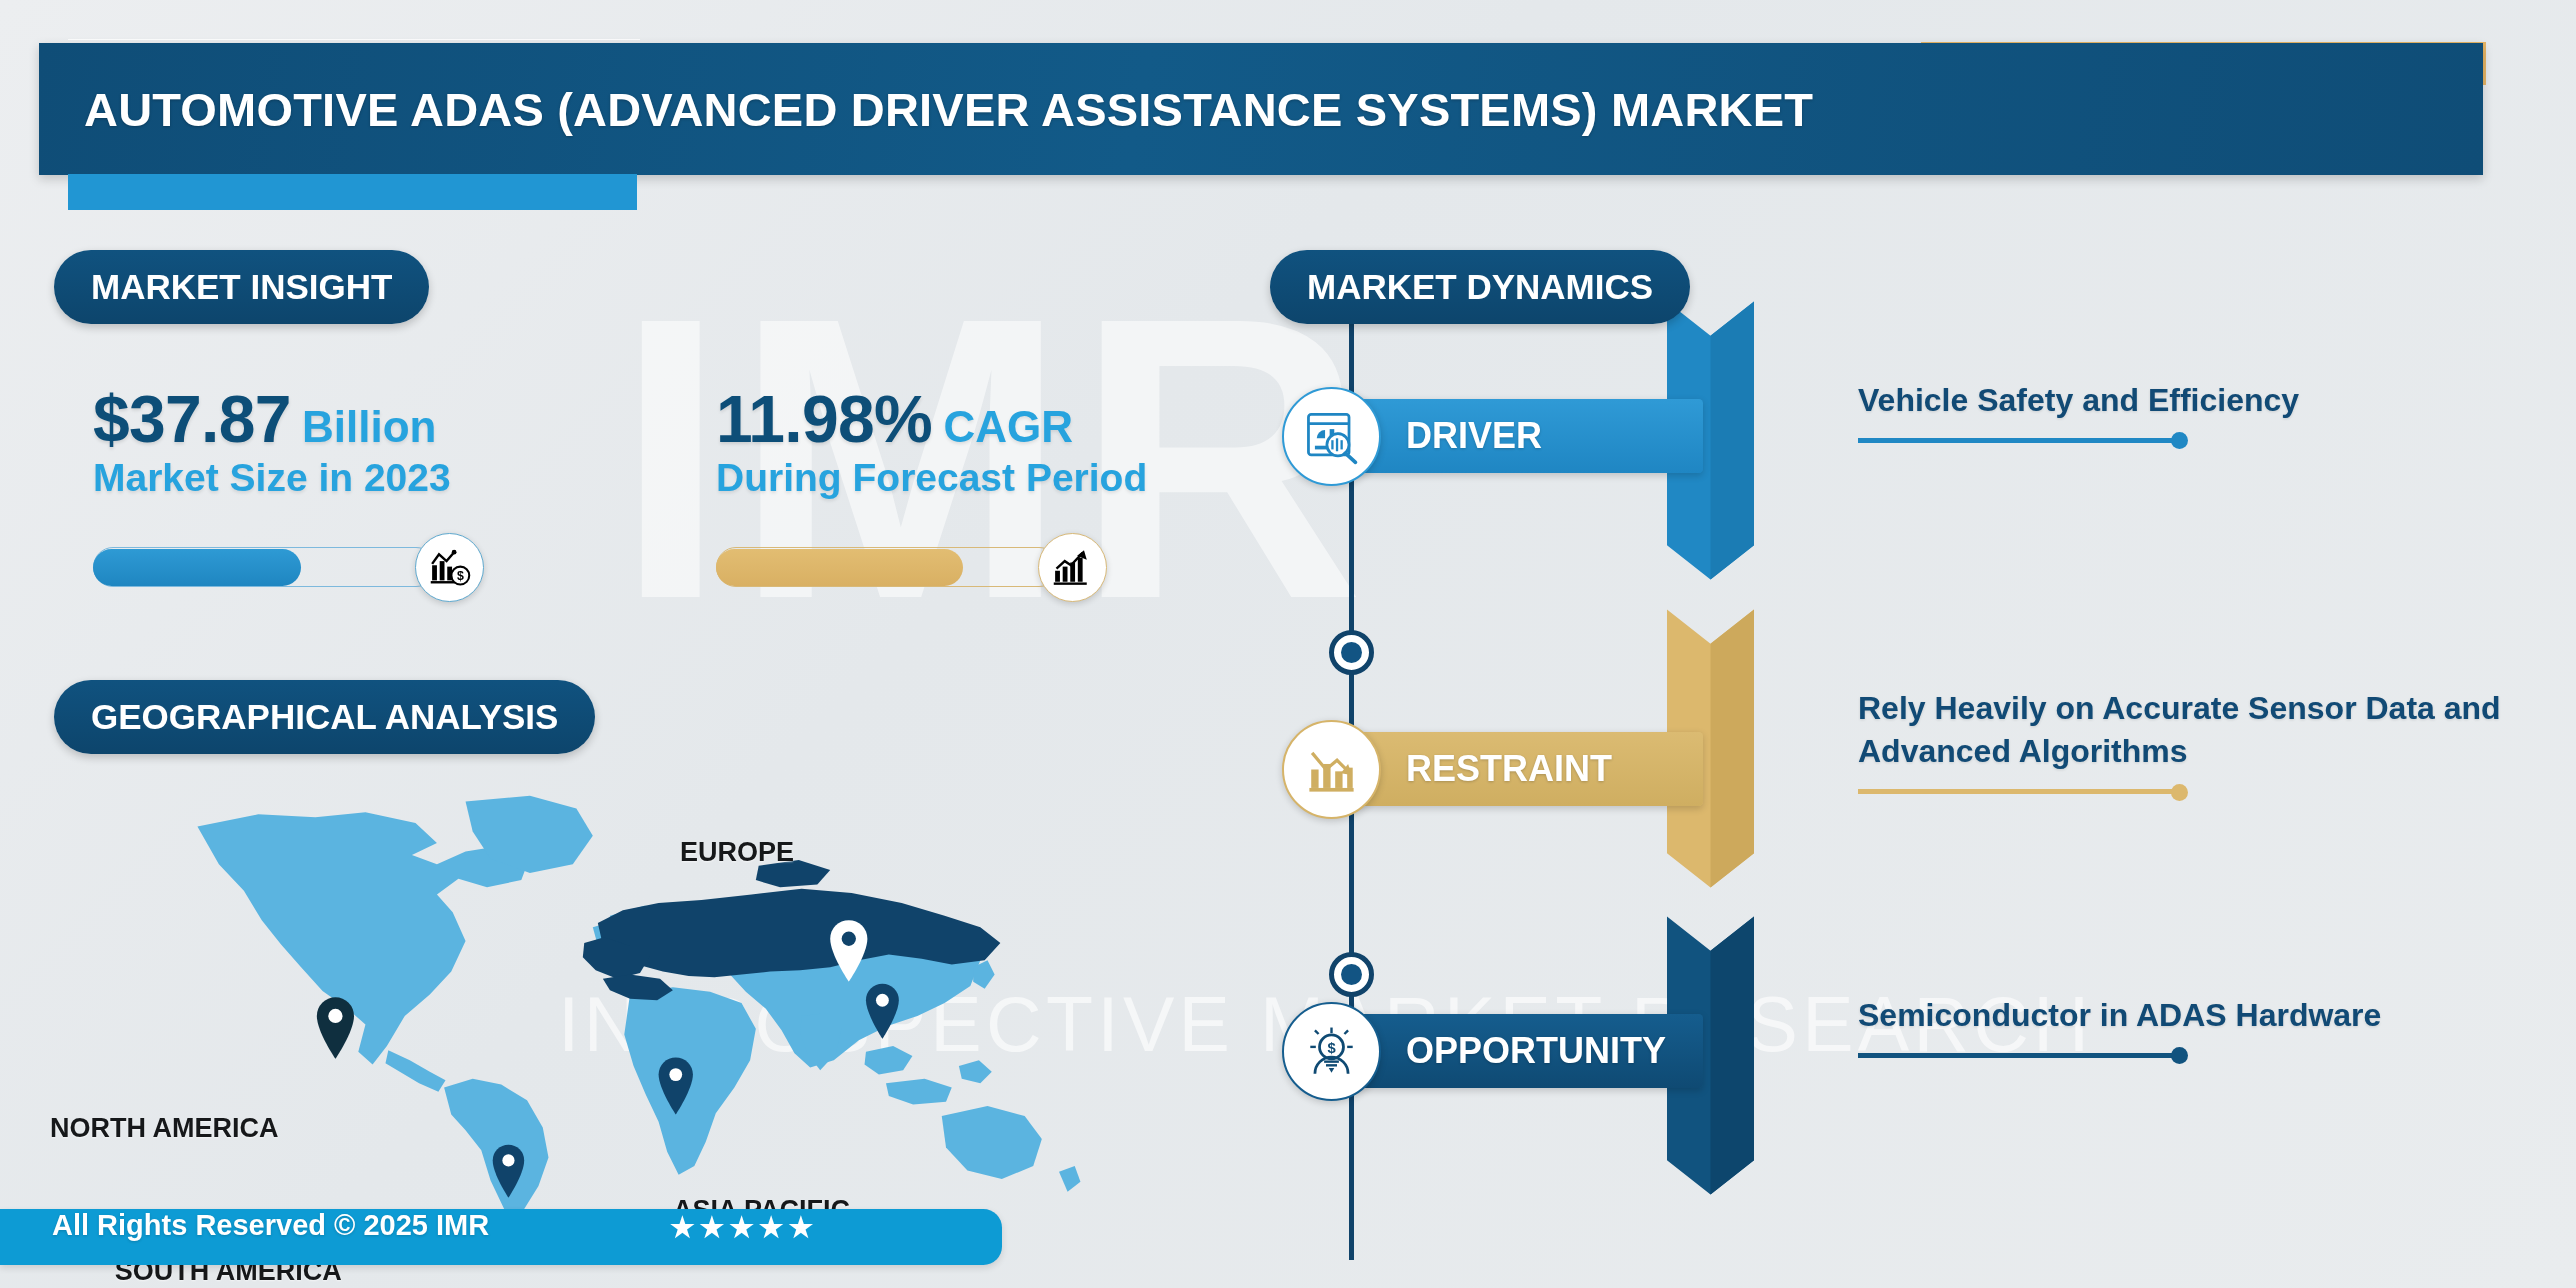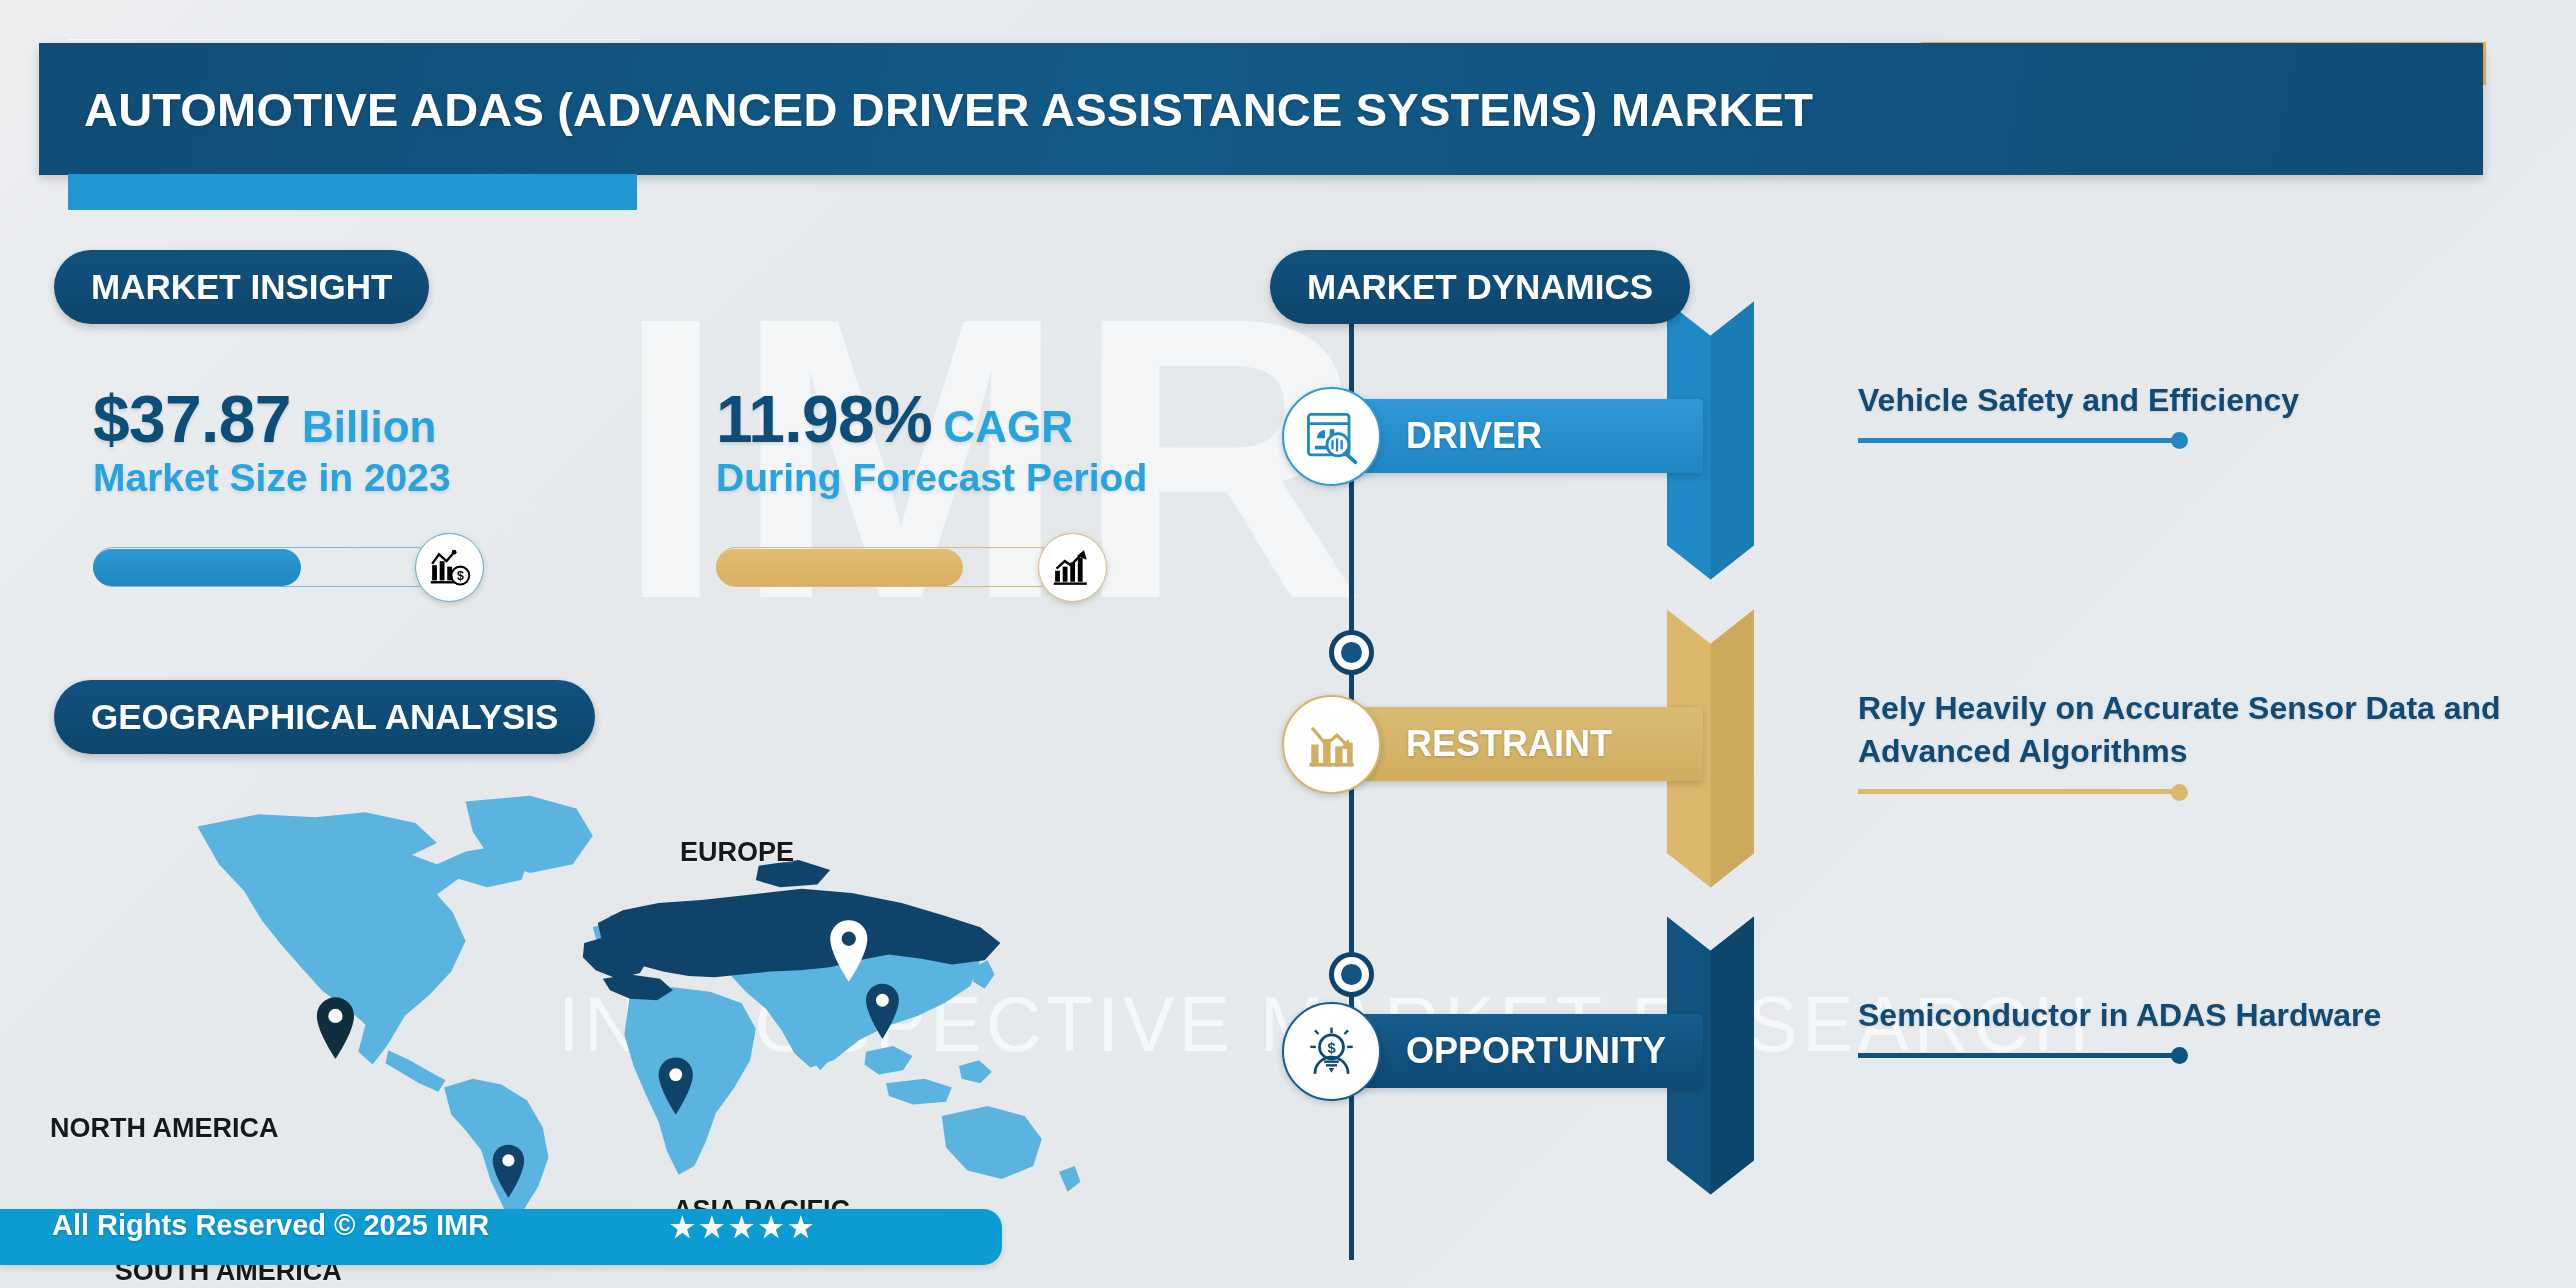--- a/index.html
+++ b/index.html
@@ -147,21 +147,21 @@
   #dyn-row-driver      { top: 50px; }
   #dyn-row-restraint   { top: 358px; }
   #dyn-row-opportunity { top: 665px; }
 
   .dyn-bar {
     position: absolute; left: 36px; top: 34px; width: 397px; height: 74px;
     border-radius: 4.3px; display: flex; align-items: center;
     box-shadow: 0 2.9px 7.2px rgba(0,0,0,0.16);
   }
   .dyn-bar.driver      { background: linear-gradient(180deg,#2f9ad6,#1f86c3); }
-  .dyn-bar.restraint   { background: linear-gradient(180deg,#dbbb72,#cfae61); }
+  .dyn-bar.restraint   { background: linear-gradient(180deg,#dbbb72,#cfae61); margin-top: 25px; }
   .dyn-bar.opportunity { background: linear-gradient(180deg,#155d8e,#0f4a73); }
 
   .dyn-icon {
     position: absolute; left: -23.6px; top: -12px;
     width: 99px; height: 99px; border-radius: 50%;
     background: #ffffff; display: flex; align-items: center; justify-content: center;
     box-shadow: 0 2.1px 7.2px rgba(0,0,0,0.18);
   }
   .dyn-icon.driver      { border: 2.9px solid #2f9ad6; }
   .dyn-icon.restraint   { border: 2.9px solid #d6b469; }

